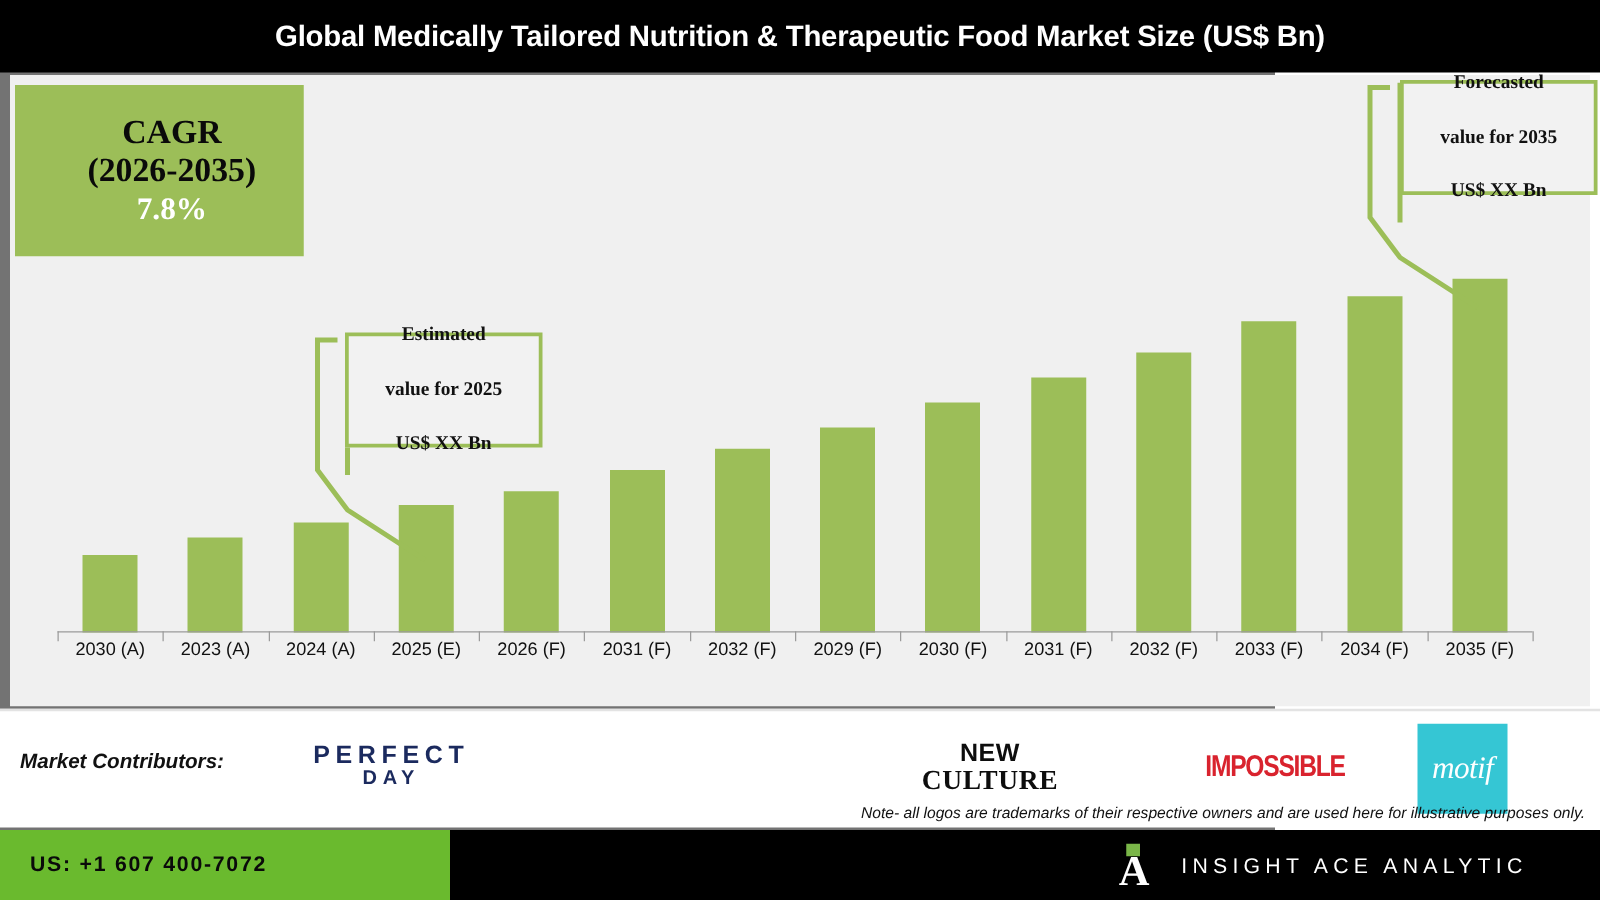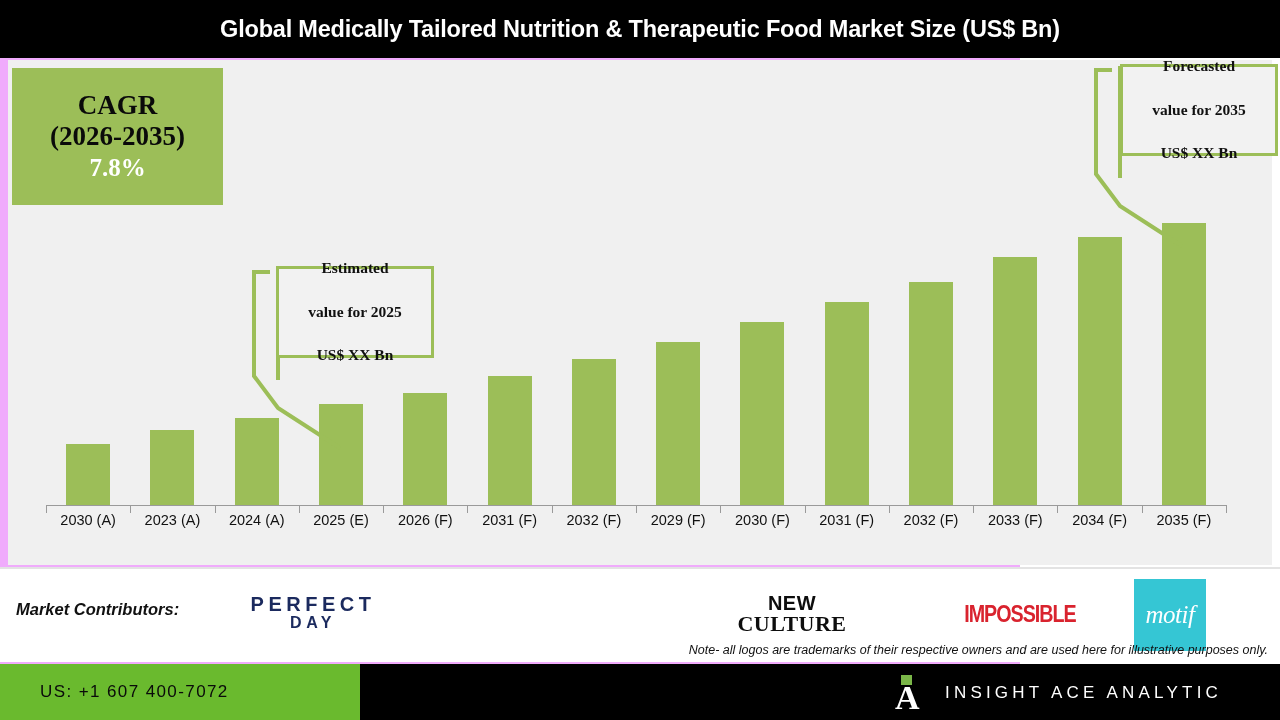--- a/index.html
+++ b/index.html
@@ -2,21 +2,21 @@
 <html><head>
 <meta charset="utf-8">
 <style>
   html,body{margin:0;padding:0;}
   body{
     width:1280px;height:720px;overflow:hidden;
     background:#ffffff;
     font-family:"Liberation Sans", sans-serif;
     -webkit-font-smoothing:antialiased;
   }
-  .page{position:relative;width:1020px;height:720px;background:#f0abfc;}
+  .page{position:relative;width:1020px;height:720px;background:#737373;}
 
   
   .title-bar{
     position:absolute;left:0;top:0;width:1280px;height:58px;
     background:#000000;
     display:flex;align-items:center;justify-content:center;
   }
   .title-bar .title-text{
     color:#ffffff;font-size:23.5px;font-weight:bold;
     font-family:"Liberation Sans", sans-serif;
@@ -28,20 +28,21 @@
     position:absolute;left:8px;top:60px;width:1264px;height:505px;
     background:#f0f0f0;
   }
 
   
   .cagr-box{
     position:absolute;left:4px;top:8px;width:211px;height:137px;
     background:#9cbe58;
     display:flex;flex-direction:column;align-items:center;justify-content:center;
     font-family:"Liberation Serif", serif;
+    padding-left:20px;
   }
   .cagr-line1{color:#0a0a0a;font-size:27px;font-weight:bold;line-height:1.12;}
   .cagr-line2{color:#0a0a0a;font-size:27px;font-weight:bold;line-height:1.12;}
   .cagr-line3{color:#ffffff;font-size:25px;font-weight:bold;line-height:1.2;margin-top:2px;}
 
   
   .plot{position:absolute;left:0;top:0;width:1264px;height:505px;}
   .axis-line{
     position:absolute;left:38px;top:445px;width:1180px;height:1px;background:#9a9a9a;
   }
@@ -100,22 +101,22 @@
   .contrib-note{
     position:absolute;right:12px;top:76px;
     font-size:12.5px;font-style:italic;color:#111111;
     font-family:"Liberation Sans", sans-serif;white-space:nowrap;
   }
 
   
   .footer{position:absolute;left:0;top:664px;width:1280px;height:56px;background:#000000;}
   .footer-green{position:absolute;left:0;top:0;width:360px;height:56px;background:#6aba2e;}
   .footer-phone{
-    position:absolute;left:40px;top:18px;
-    font-size:17px;font-weight:normal;color:#0a0a0a;letter-spacing:1.4px;
+    position:absolute;left:24px;top:18px;
+    font-size:17px;font-weight:bold;color:#0a0a0a;letter-spacing:1.4px;
     font-family:"Liberation Sans", sans-serif;white-space:nowrap;text-align:right;
   }
   .footer-brand{position:absolute;left:895px;top:11px;display:flex;align-items:center;gap:16px;}
   .brand-mark{position:relative;width:34px;height:36px;}
   .brand-mark .dot{position:absolute;left:6px;top:0;width:11px;height:10px;background:#7ab648;}
   .brand-mark .letter{
     position:absolute;left:0;top:9px;width:34px;height:27px;color:#ffffff;
     font-family:"Liberation Serif", serif;font-size:34px;font-weight:bold;line-height:0.8;
   }
   .brand-text{

